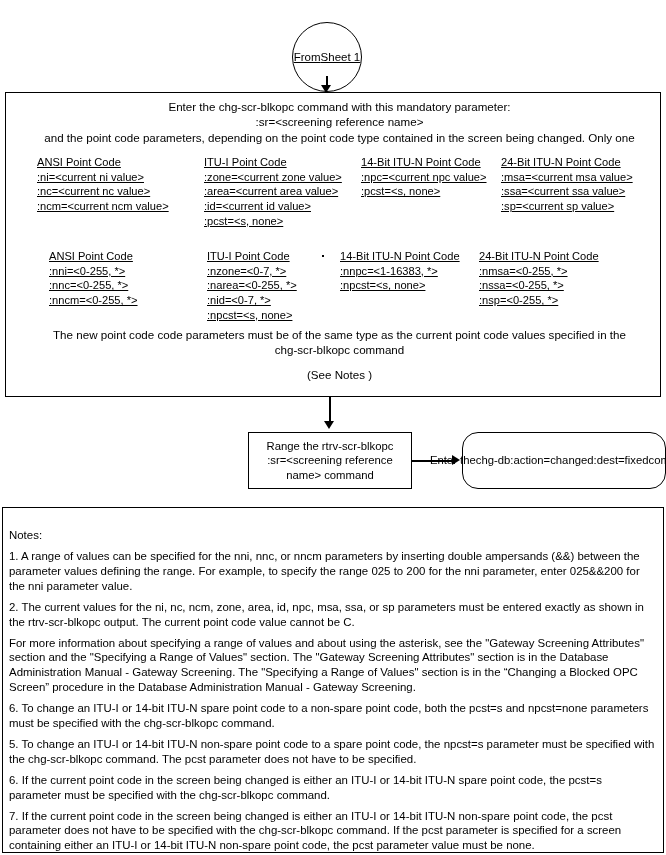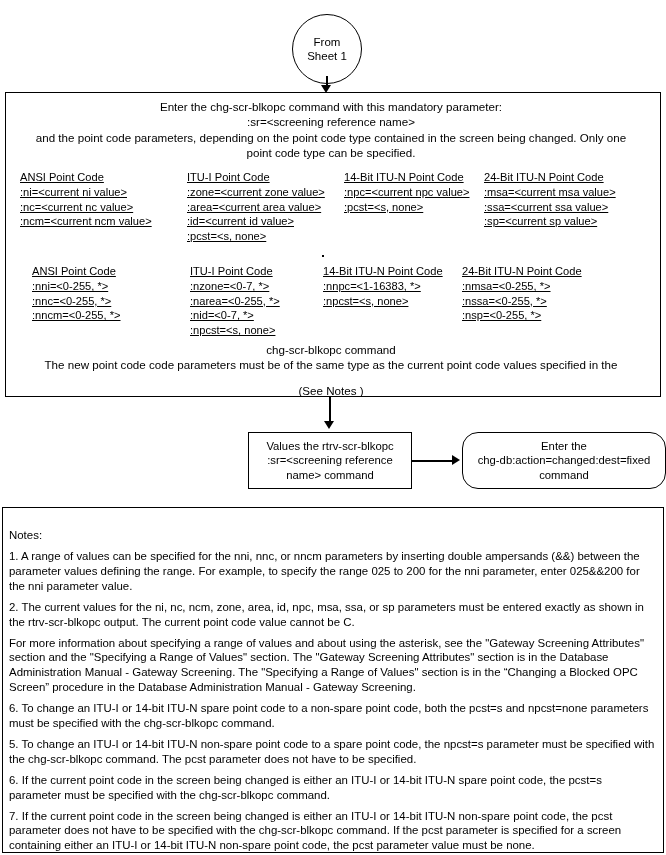--- a/index.html
+++ b/index.html
@@ -13,32 +13,33 @@
     position: relative;
     font-family: "Liberation Sans", sans-serif;
     color: #000000;
     overflow: hidden;
   }
 
   
   #flow-start {
     position: absolute;
     left: 292px;
-    top: 14px;
+    top: 22px;
     width: 70px;
     height: 70px;
     border: 1.5px solid #000;
     border-radius: 50%;
     box-sizing: border-box;
     display: flex;
-    flex-direction: column;
+    flex-direction: row;
     align-items: center;
     justify-content: center;
     line-height: 1.22;
     font-size: 11.5px;
+    text-decoration: underline;
   }
   #flow-start span { display: block; text-align: center; white-space: nowrap; }
 
   
   .v-line {
     position: absolute;
     width: 1.5px;
     background: #000;
   }
   .h-line {
@@ -63,21 +64,21 @@
 
   
   #main-box {
     position: absolute;
     left: 5px;
     top: 92px;
     width: 656px;
     height: 305px;
     border: 1.5px solid #000;
     box-sizing: border-box;
-    padding: 6px 8px 0 4px;
+    padding: 6px 8px 0 21px;
   }
   .para {
     text-align: center;
     font-size: 11.6px;
     line-height: 1.32;
     margin: 0;
   }
 
   
   .pc-group {
@@ -137,21 +138,20 @@
   #chgdb-box {
     position: absolute;
     left: 462px;
     top: 432px;
     width: 204px;
     height: 57px;
     border: 1.5px solid #000;
     border-radius: 16px;
     box-sizing: border-box;
     display: flex;
-    flex-direction: column;
     align-items: center;
     justify-content: center;
     font-size: 11.3px;
     line-height: 1.26;
   }
   #chgdb-box span { display: block; text-align: center; white-space: nowrap; }
 
   
   #notes-box {
     position: absolute;
@@ -184,21 +184,20 @@
 </div>
 
 <div class="v-line" style="left:326px; top:76px; height:12px;"></div>
 <div class="arrow-down" style="left:321px; top:85px;"></div>
 
 <div id="main-box">
 
   <p class="para">Enter the chg-scr-blkopc command with this mandatory parameter:</p>
   <p class="para">:sr=&lt;screening reference name&gt;</p>
   <p class="para">and the point code parameters, depending on the point code type contained in the screen being changed. Only one</p>
-  <p class="para">point code type can be specified.</p>
 
   <div style="height:10px;"></div>
 
   <div class="pc-group g1">
     <div class="pc-col c0">
       <div class="pc-title">ANSI Point Code</div>
       <div class="pc-item">:ni=&lt;current ni value&gt;</div>
       <div class="pc-item">:nc=&lt;current nc value&gt;</div>
       <div class="pc-item">:ncm=&lt;current ncm value&gt;</div>
     </div>
@@ -249,35 +248,35 @@
     <div class="pc-col c3">
       <div class="pc-title">24-Bit ITU-N Point Code</div>
       <div class="pc-item">:nmsa=&lt;0-255, *&gt;</div>
       <div class="pc-item">:nssa=&lt;0-255, *&gt;</div>
       <div class="pc-item">:nsp=&lt;0-255, *&gt;</div>
     </div>
   </div>
 
   <div style="height:6px;"></div>
 
+  <p class="para">The new point code code parameters must be of the same type as the current point code values specified in the</p>
   <p class="para">chg-scr-blkopc command</p>
-  <p class="para">The new point code code parameters must be of the same type as the current point code values specified in the</p>
 
   <div style="height:10px;"></div>
 
   <p class="para">(See Notes )</p>
 </div>
 
 <div class="stray-dot"></div>
 
 <div class="v-line" style="left:329px; top:397px; height:26px;"></div>
 <div class="arrow-down" style="left:324px; top:421px;"></div>
 
 <div id="rtrv-box">
-  <span>Values the rtrv-scr-blkopc</span>
+  <span>Range the rtrv-scr-blkopc</span>
   <span>:sr=&lt;screening reference</span>
   <span>name&gt;  command</span>
 </div>
 
 <div class="h-line" style="left:412px; top:460px; width:42px;"></div>
 <div class="arrow-right" style="left:452px; top:455px;"></div>
 
 <div id="chgdb-box">
   <span>Enter the</span>
   <span>chg-db:action=changed:dest=fixed</span>

